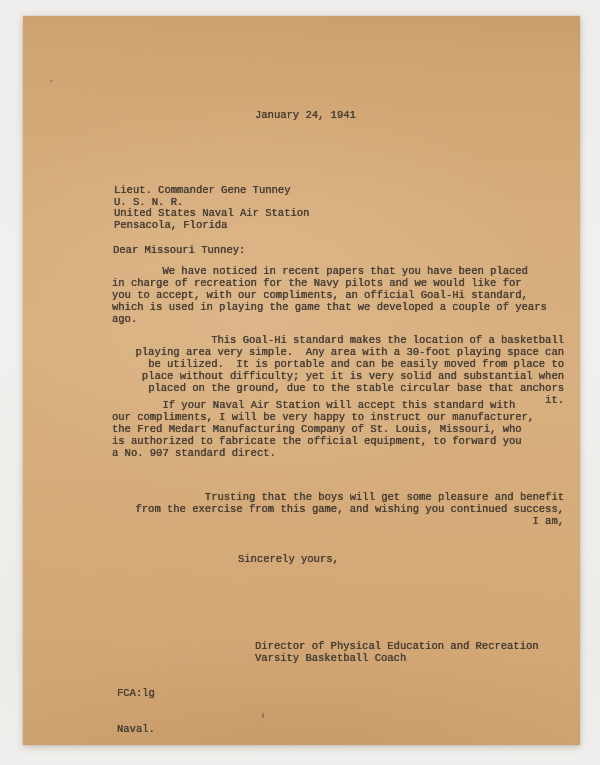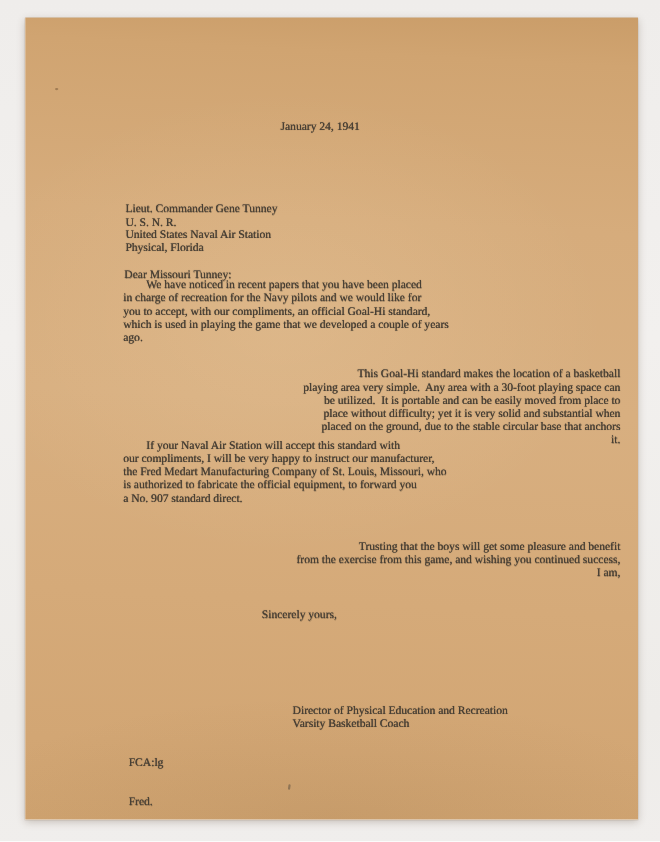--- a/index.html
+++ b/index.html
@@ -20,42 +20,41 @@
     position: absolute;
     left: 23px;
     top: 16px;
     width: 557px;
     height: 729px;
     background:
       radial-gradient(ellipse 420px 300px at 42% 38%, rgba(255, 236, 200, 0.14), rgba(255, 236, 200, 0) 70%),
       radial-gradient(ellipse 500px 160px at 50% 100%, rgba(120, 85, 45, 0.10), rgba(120, 85, 45, 0) 70%),
       linear-gradient(183deg, #ca9d69 0%, #d0a471 6%, #d6ac7c 26%, #d8af80 48%, #d5aa79 72%, #d2a674 90%, #cfa370 100%);
     box-shadow: 0 2px 7px rgba(90, 70, 50, 0.28), 0 0 1px rgba(120, 90, 60, 0.45);
-    font-family: Liberation Serif, serif;
   }
   .typed {
     position: absolute;
     white-space: pre-wrap;
     font-size: 10.5px;
     line-height: 11.9px;
     letter-spacing: 0;
     color: #473f35;
     text-shadow: 0 0 0.7px rgba(66, 57, 46, 0.85), 0.3px 0.3px 0.5px rgba(66, 57, 46, 0.35);
   }
   .date       { left: 232px; top: 94px;  }
   .address    { left: 91px;  top: 169px; line-height: 11.6px; }
   .salutation { left: 90px;  top: 229px; }
   .para       { left: 89px;  width: 452px; }
-  .p1 { top: 238px; }
+  .p1 { top: 250px; }
   .p2 { top: 319px; text-align: right; }
   .p3 { top: 384px; }
   .p4 { top: 464px; }
   .p5 { top: 476px; text-align: right; }
   .closing    { left: 215px; top: 538px; text-align: right; }
-  .signature  { left: 232px; top: 625px; margin-left: 11px; }
+  .signature  { left: 232px; top: 625px; }
   .initials   { left: 94px;  top: 648px; }
   .cc {
     left: 90px;
     top: 673px;
     color: #7a6e5c;
     text-shadow: 0 0 0.6px rgba(122, 110, 92, 0.7);
   }
   .cc .sub {
     position: relative;
     top: 4px;
@@ -85,21 +84,21 @@
 <body>
 
 <div class="backdrop">
   <div class="paper">
 
     <div class="typed date">January 24, 1941</div>
 
     <div class="typed address">Lieut. Commander Gene Tunney
 U. S. N. R.
 United States Naval Air Station
-Physical, Florida</div>
+Pensacola, Florida</div>
 
     <div class="typed salutation">Dear Missouri Tunney:</div>
 
     <div class="typed para p1">        We have noticed in recent papers that you have been placed
 in charge of recreation for the Navy pilots and we would like for
 you to accept, with our compliments, an official Goal-Hi standard,
 which is used in playing the game that we developed a couple of years
 ago.</div>
 
     <div class="typed para p2">        This Goal-Hi standard makes the location of a basketball
@@ -120,21 +119,21 @@
 from the exercise from this game, and wishing you continued success,
 I am,</div>
 
     <div class="typed closing">Sincerely yours,</div>
 
     <div class="typed signature">Director of Physical Education and Recreation
 Varsity Basketball Coach</div>
 
     <div class="typed initials">
       <div>FCA:lg</div>
-      <div>Fred.</div>
+      <div>Naval.</div>
     </div>
 
 
     <div class="stray-mark"></div>
     <div class="paper-speck"></div>
 
   </div>
 </div>
 
 </body></html>

